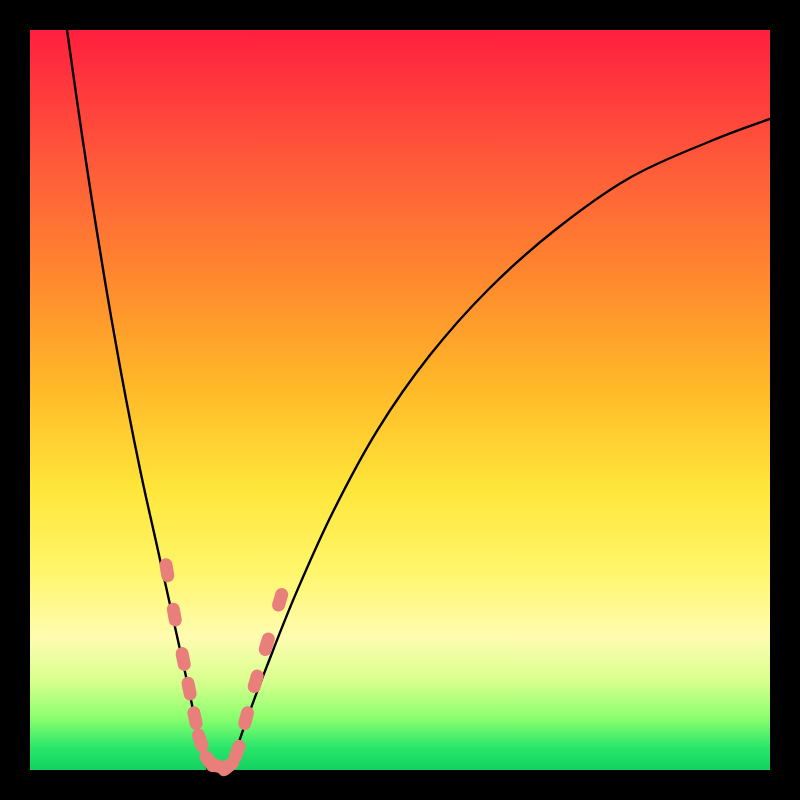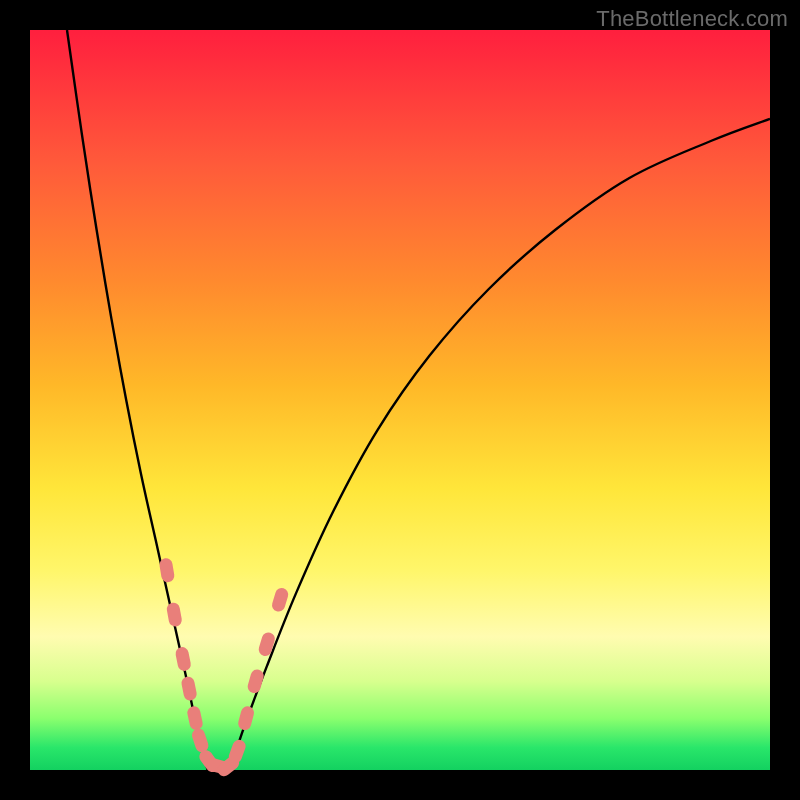--- a/index.html
+++ b/index.html
@@ -55,21 +55,20 @@
     top: 0;
     width: 740px;
     height: 740px;
     overflow: visible;
   }
 </style>
 </head>
 <body>
 
 <div class="frame">
-  <div class="watermark">TheBottleneck.com</div>
   <div class="plot-area">
     <svg class="curve" viewBox="0 0 740 740">
       <g id="curve-group">
           <path d="M 37 0 C 39.664 18.648000000000003, 46.47200000000001 67.63600000000001, 51.800000000000004 103.60000000000002 C 57.128 139.56400000000002, 61.27199999999999 166.50000000000006, 66.6 199.80000000000007 C 71.928 233.10000000000008, 76.072 257.96400000000006, 81.4 288.6 C 86.72800000000001 319.236, 90.872 342.028, 96.2 370 C 101.528 397.972, 105.672 418.692, 111 444 C 116.328 469.308, 120.47200000000001 486.624, 125.80000000000001 510.6 C 131.12800000000001 534.576, 135.272 553.224, 140.6 577.2 C 145.928 601.176, 150.738 622.4879999999999, 155.4 643.8 C 160.062 665.112, 162.504 678.284, 166.5 695.6 C 170.496 712.916, 175.602 732.008, 177.6 740" fill="none" stroke="#000000" stroke-width="2.4"></path>
           <path d="M 199.8 740 C 202.464 732.008, 207.94 714.248, 214.6 695.6 C 221.26 676.952, 227.47600000000003 660.376, 236.8 636.4 C 246.124 612.424, 254.41199999999998 590.372, 266.4 562.4 C 278.388 534.428, 288.748 510.304, 303.4 481 C 318.05199999999996 451.696, 330.4839999999999 427.57199999999995, 347.79999999999995 399.59999999999997 C 365.116 371.628, 379.62 350.90799999999996, 399.6 325.59999999999997 C 419.58000000000004 300.292, 436.156 281.644, 458.8 259 C 481.444 236.35600000000002, 500.092 219.78000000000006, 525.4 199.80000000000007 C 550.708 179.82000000000008, 571.4280000000001 163.984, 599.4000000000001 148 C 627.3720000000001 132.016, 655.4920000000001 121.656, 680.8000000000001 111 C 706.1080000000001 100.344, 729.344 92.79599999999996, 740 88.79999999999995" fill="none" stroke="#000000" stroke-width="2.4"></path>
         </g>
       <g id="marker-group">
           <rect x="-12" y="-6.5" width="24" height="13" rx="6.5" ry="6.5" fill="#e97f7a" transform="translate(136.9 540.2) rotate(80.53767779197437)"></rect>
           <rect x="-12" y="-6.5" width="24" height="13" rx="6.5" ry="6.5" fill="#e97f7a" transform="translate(144.3 584.6) rotate(79.61114218453041)"></rect>
           <rect x="-12" y="-6.5" width="24" height="13" rx="6.5" ry="6.5" fill="#e97f7a" transform="translate(153.17999999999998 629) rotate(78.69006752597981)"></rect>

